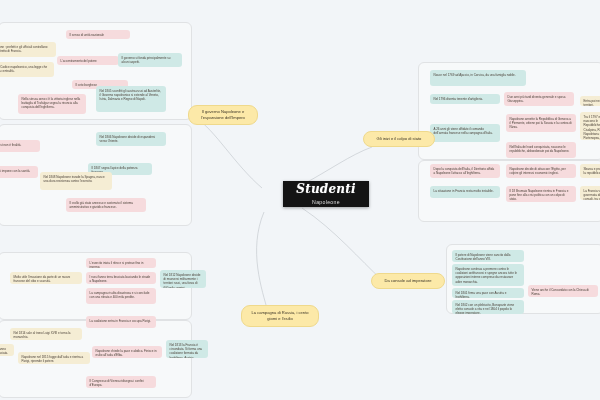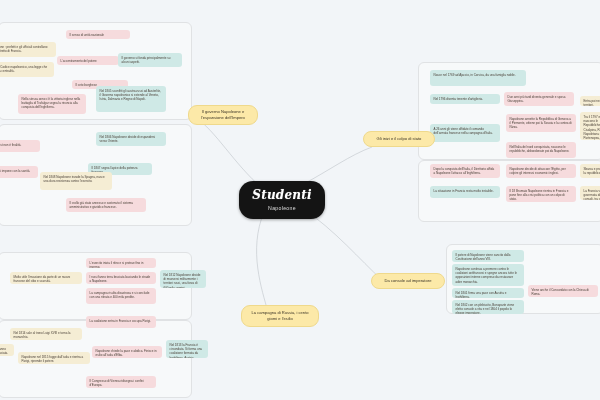--- a/index.html
+++ b/index.html
@@ -10,25 +10,26 @@
     overflow:hidden;
     position:relative;
   }
   #canvas{position:absolute;inset:0;width:600px;height:400px;}
   svg.links{position:absolute;left:0;top:0;width:600px;height:400px;pointer-events:none;}
 
   
   .center-node{
     position:absolute;
     background:#141414;
-    border-radius:14px;
-    width:86px;height:38px;
+    border-radius:0;
+    width:86px;height:26px;
     display:flex;flex-direction:column;align-items:center;justify-content:center;
     box-shadow:0 1px 3px rgba(0,0,0,.35);
     z-index:20;
+    margin-left:44px;
   }
   .center-title{
     color:#ffffff;
     font-family:"DejaVu Serif","Liberation Serif",serif;
     font-style:italic;
     font-weight:700;
     font-size:12px;
     letter-spacing:.2px;
     line-height:1;
     text-shadow:0 0 1px rgba(255,255,255,.4);

